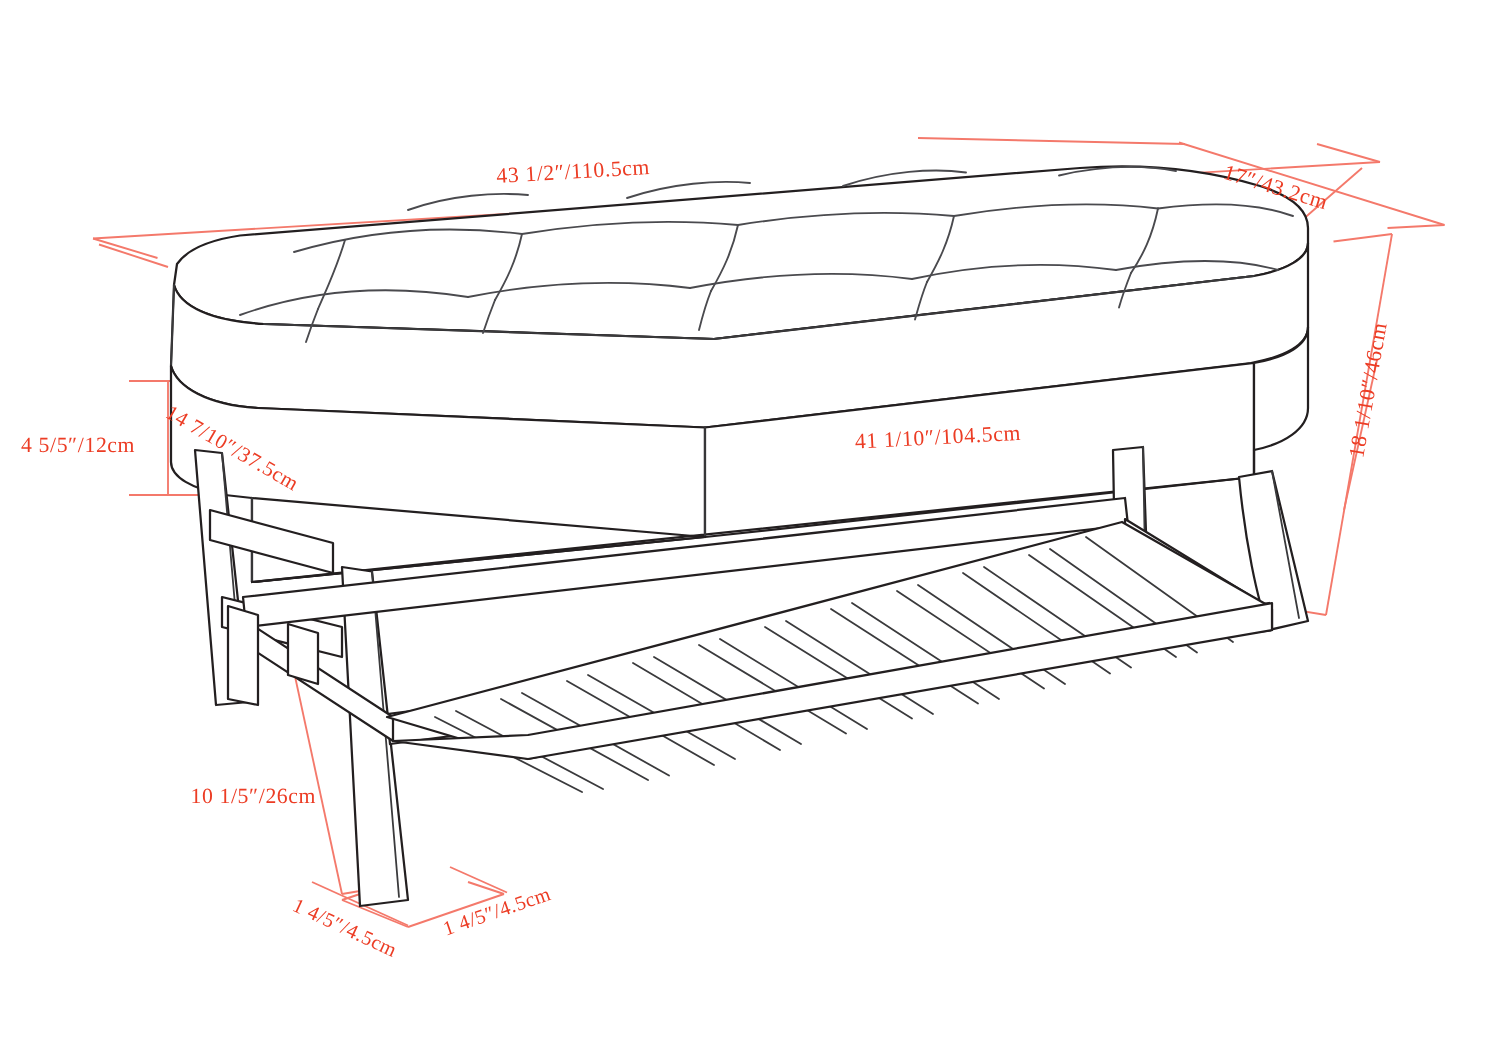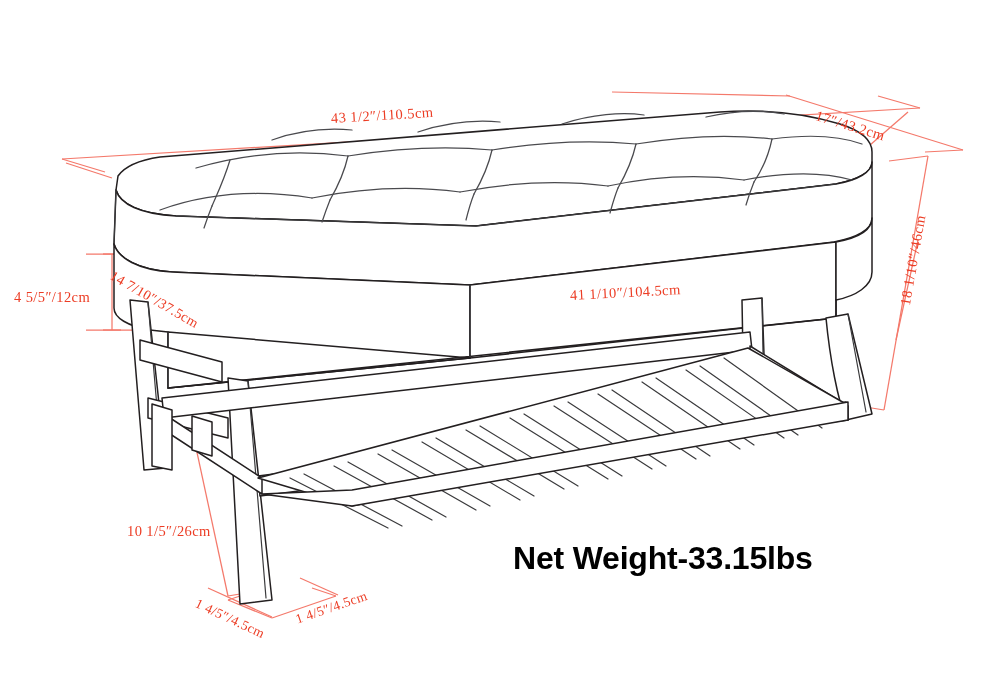--- a/index.html
+++ b/index.html
@@ -334,15 +334,14 @@
   <div class="dim-label" style="left:111px; top:268px; transform: rotate(30deg); transform-origin: left center; font-size:14px;">14  7/10″/37.5cm</div>
 
   <div class="dim-label" style="left:570px; top:288px; transform: rotate(-3deg);">41  1/10″/104.5cm</div>
 
   <div class="dim-label" style="left:127px; top:524px;">10  1/5″/26cm</div>
 
   <div class="dim-label" style="left:196px; top:596px; transform: rotate(25deg); transform-origin: left center; font-size:13.5px;">1  4/5″/4.5cm</div>
 
   <div class="dim-label" style="left:296px; top:613px; transform: rotate(-19deg); transform-origin: left center; font-size:13.5px;">1  4/5″/4.5cm</div>
 
-  <div id="net-weight">Net Weight-33.15lbs</div>
 
 </div>
 
 </body></html>

